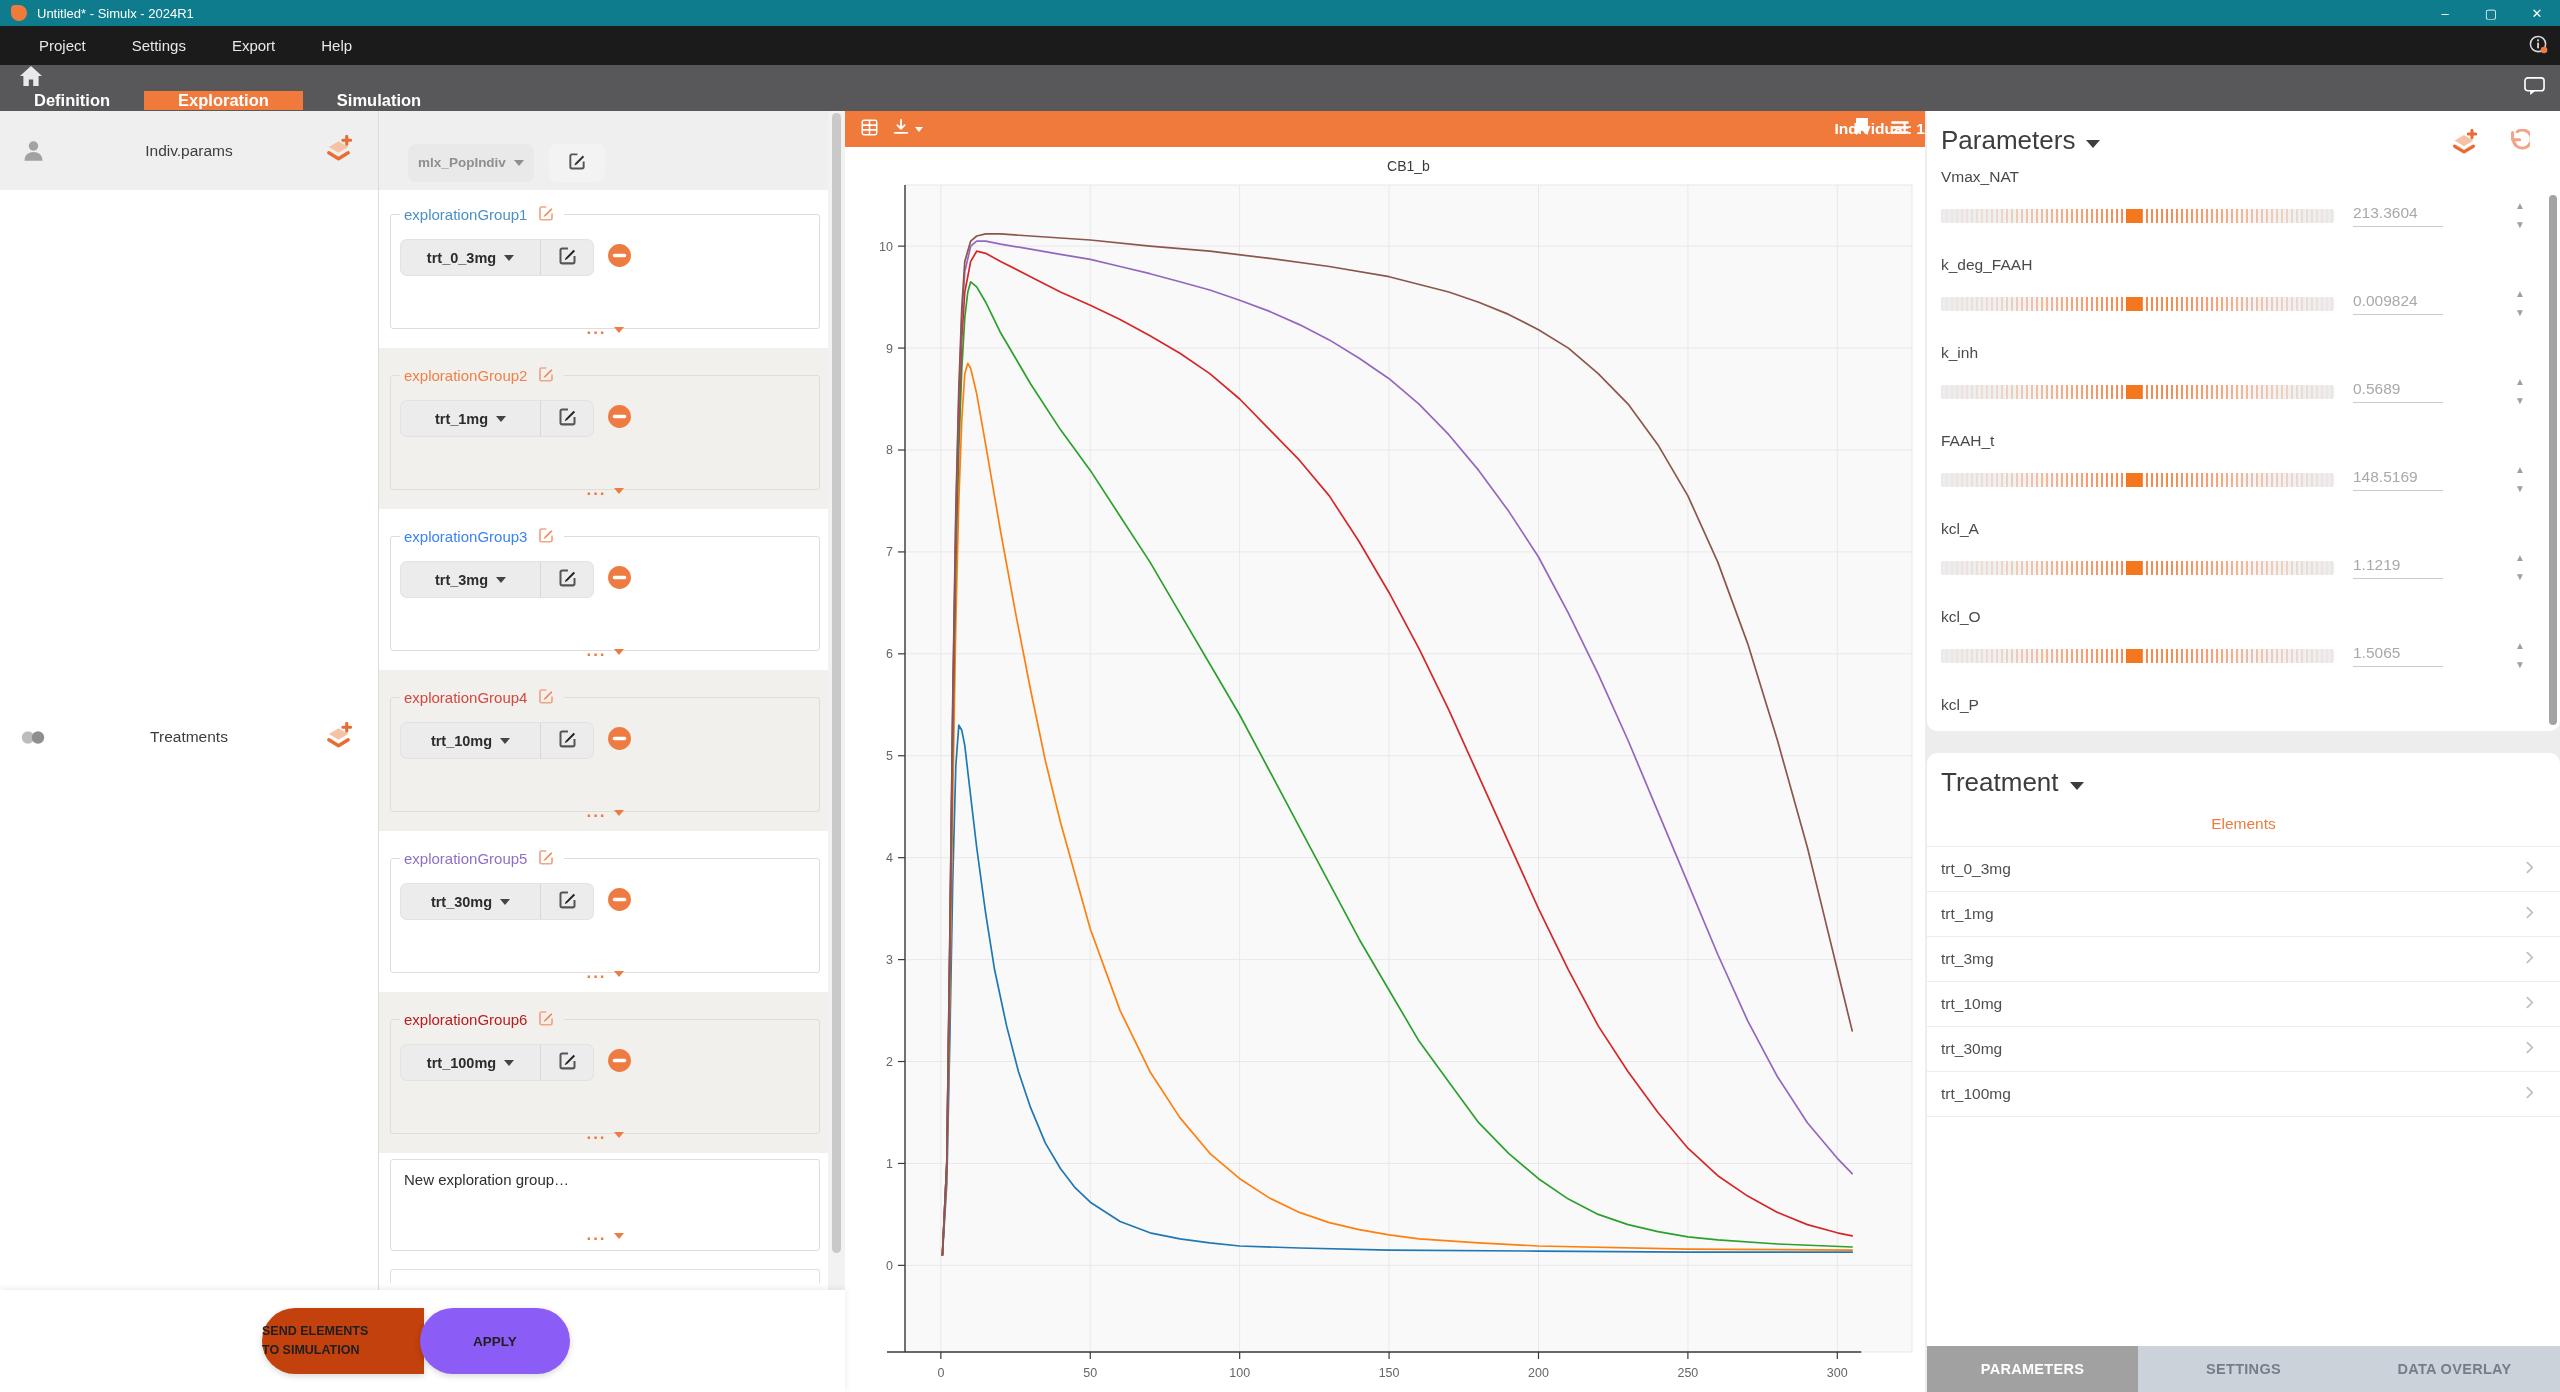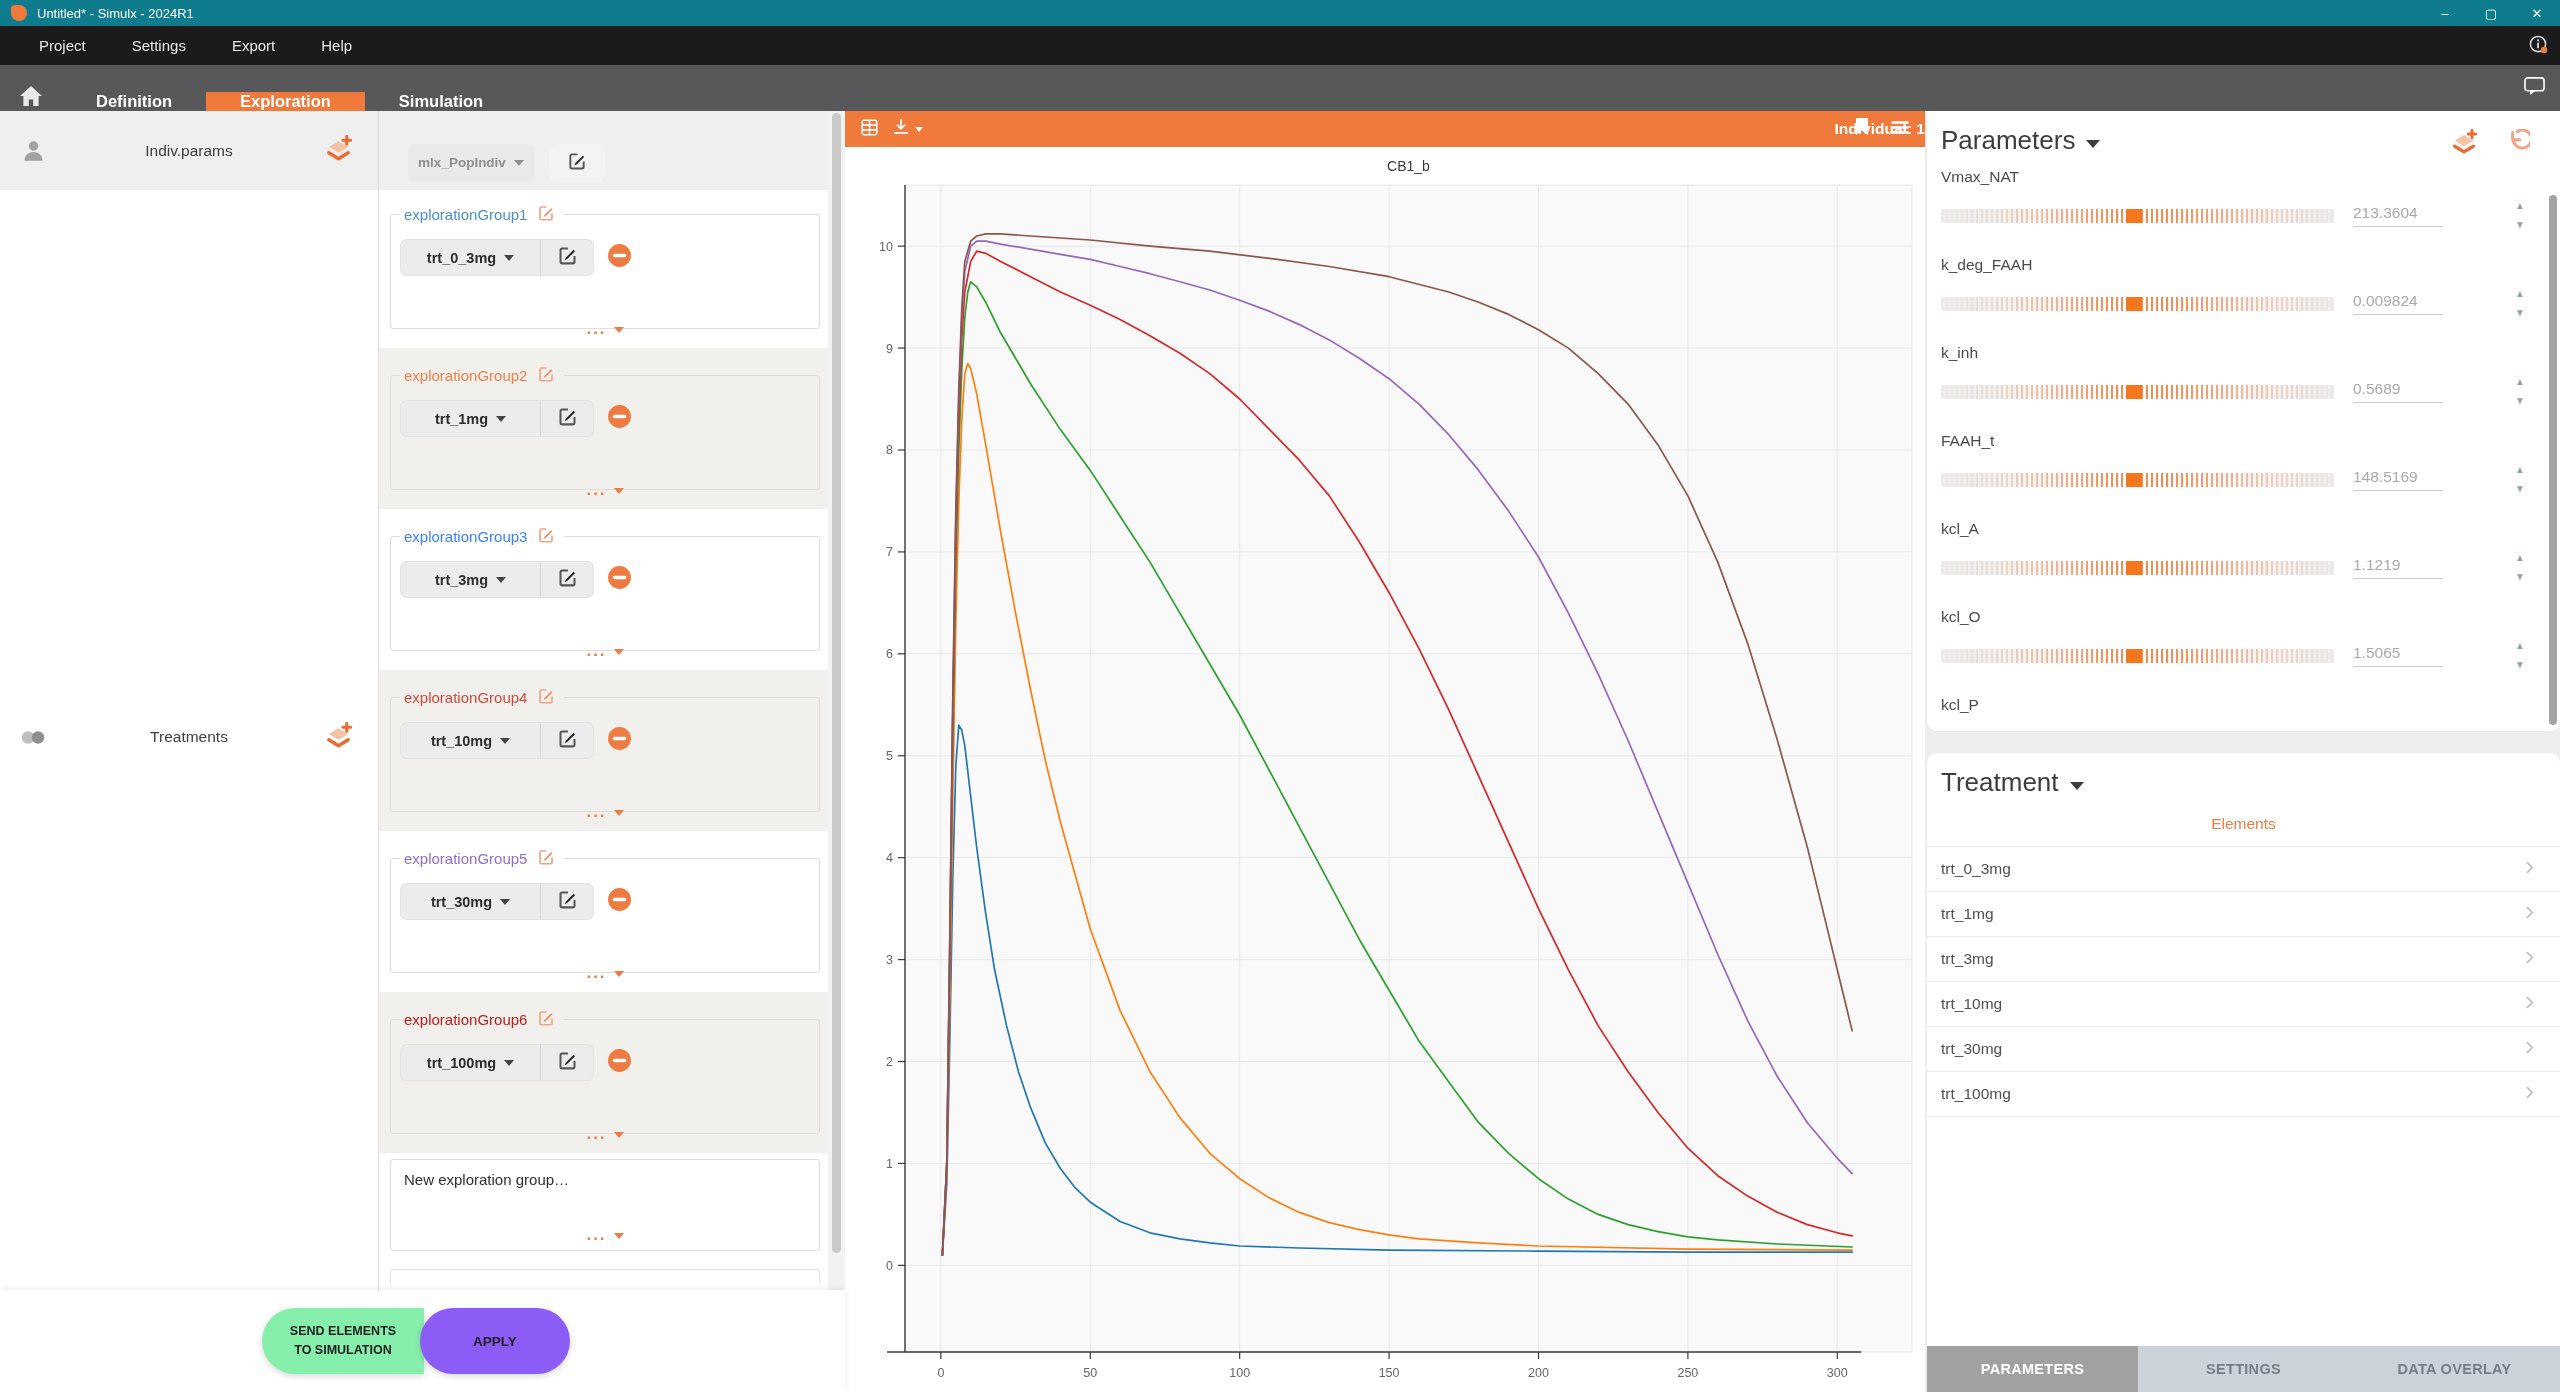--- a/index.html
+++ b/index.html
@@ -9,21 +9,21 @@
   .titlebar{height:26px;background:#0e7c8c;color:#fff;display:flex;align-items:center;font-size:13px;}
   .app-logo{width:16px;height:16px;margin:0 10px 0 11px;background:#f0793c;border-radius:4px 8px 8px 8px;}
   .win-controls{margin-left:auto;display:flex;height:100%;}
   .wc{width:46px;display:flex;align-items:center;justify-content:center;font-size:13px;color:#fff;}
   
   .menubar{height:39px;background:#1b1b1b;display:flex;align-items:center;color:#e8e8e8;
            font-size:15px;position:relative;padding-left:16px;}
   .menu-item{padding:0 23px;height:100%;display:flex;align-items:center;cursor:default;}
   .menu-right{position:absolute;right:12px;top:0;height:100%;display:flex;align-items:center;}
   
-  .tabbar{height:46px;background:#58585a;display:flex;align-items:flex-end;position:relative;}
+  .tabbar{height:46px;background:#58585a;display:flex;align-items:flex-start;position:relative;flex-direction:column;}
   .home{width:62px;display:flex;align-items:center;justify-content:center;}
   .tab{padding:0 34px;display:flex;align-items:center;font-size:16.5px;font-weight:700;color:#fff;}
   .tab.active{background:#f0793c;}
   .tabbar-right{position:absolute;right:14px;top:0;height:100%;display:flex;align-items:center;}
   
   .content{position:absolute;top:111px;left:0;right:0;bottom:0;display:flex;}
   
   .left{width:845px;position:relative;background:#fff;flex:none;}
   .left-header{position:absolute;top:0;left:0;width:828px;height:79px;background:#efeff0;display:flex;z-index:1;}
   .sb-head{width:378px;border-right:1px solid #dcdcdc;position:relative;display:flex;align-items:center;}
@@ -61,23 +61,23 @@
   .caret-lg{width:0;height:0;border-left:7px solid transparent;border-right:7px solid transparent;border-top:8px solid #3d3d3d;margin-top:6px;}
   .newband{position:relative;height:124px;background:#fff;}
   .newbox{position:absolute;left:11px;width:430px;top:6px;height:92px;border:1px solid #e0ddd8;border-radius:3px;
           box-sizing:border-box;padding:11px 0 0 13px;font-size:15px;color:#2f2f2f;}
   .newmore{position:absolute;bottom:10px;left:0;width:100%;display:flex;justify-content:center;align-items:flex-end;gap:7px;color:#ee7b41;}
   .partial-line{position:absolute;left:11px;width:430px;top:116px;height:14px;border:1px solid #e4e1dc;
                 border-bottom:none;border-radius:3px 3px 0 0;box-sizing:border-box;}
   
   .left-footer{position:absolute;bottom:0;left:0;width:845px;height:102px;background:#fff;z-index:3;
                box-shadow:0 -1px 7px rgba(0,0,0,.09);display:flex;align-items:center;padding-left:262px;box-sizing:border-box;}
-  .send-btn{width:162px;height:66px;background:#86efac;border-radius:33px 0 0 33px;
+  .send-btn{width:162px;height:66px;background:#c2410c;border-radius:33px 0 0 33px;
             box-shadow:0 2px 6px rgba(0,0,0,.16);display:flex;flex-direction:column;justify-content:center;
-            align-items:center;font-size:12.5px;font-weight:700;color:#1f1f1f;line-height:1.55;}
+            font-size:12.5px;font-weight:700;color:#1f1f1f;line-height:1.55;}
   .apply-btn{width:150px;height:66px;background:#8b5cf6;border-radius:33px;box-shadow:0 2px 6px rgba(0,0,0,.16);
              margin-left:-4px;display:flex;align-items:center;justify-content:center;font-size:13.5px;font-weight:700;color:#1f1f1f;}
   
   .chart{width:1080px;position:relative;background:#fff;flex:none;}
   .chart-header{height:36px;background:#f0793c;display:flex;align-items:center;color:#fff;padding:0 16px;position:relative;}
   .ch-title{position:absolute;left:0;right:0;text-align:right;font-weight:700;font-size:15.5px;}
   .ch-left,.ch-right{display:flex;align-items:center;gap:14px;z-index:1;}
   .ch-right{margin-left:auto;gap:22px;}
   .dl-wrap{display:flex;align-items:center;gap:5px;}
   .caret.wh{border-top-color:#fff;border-left-width:4px;border-right-width:4px;border-top-width:5px;}

